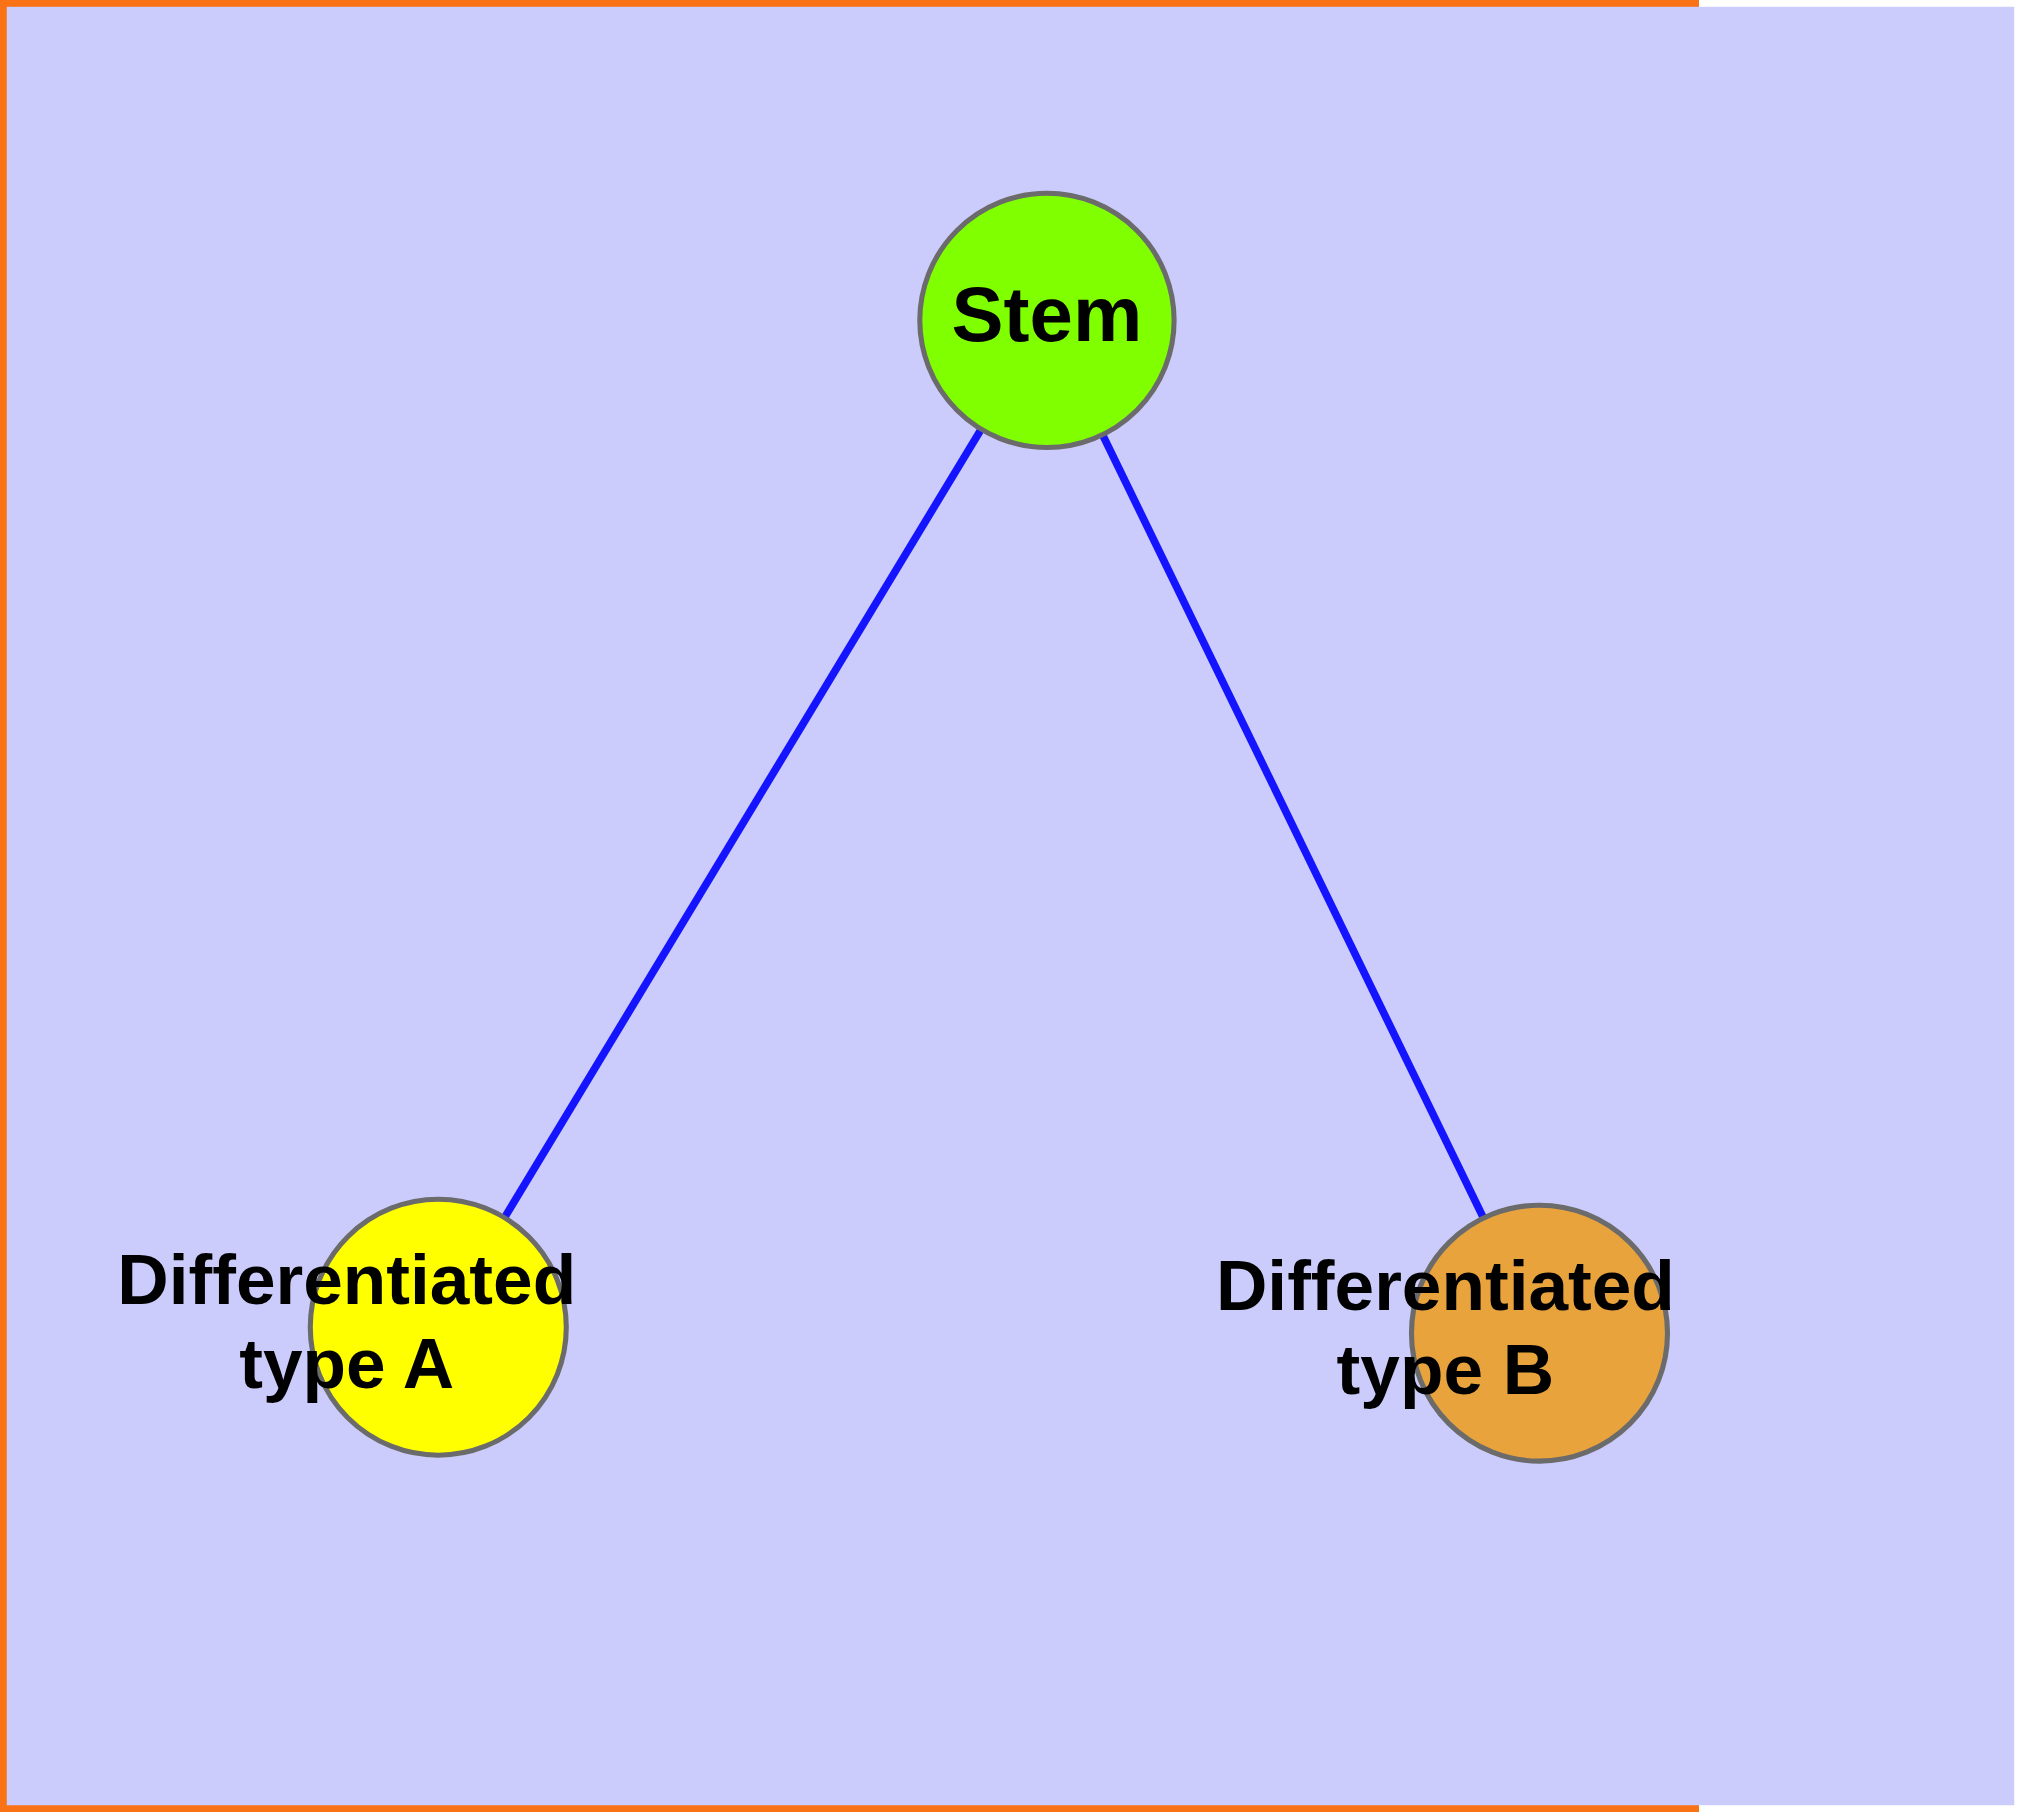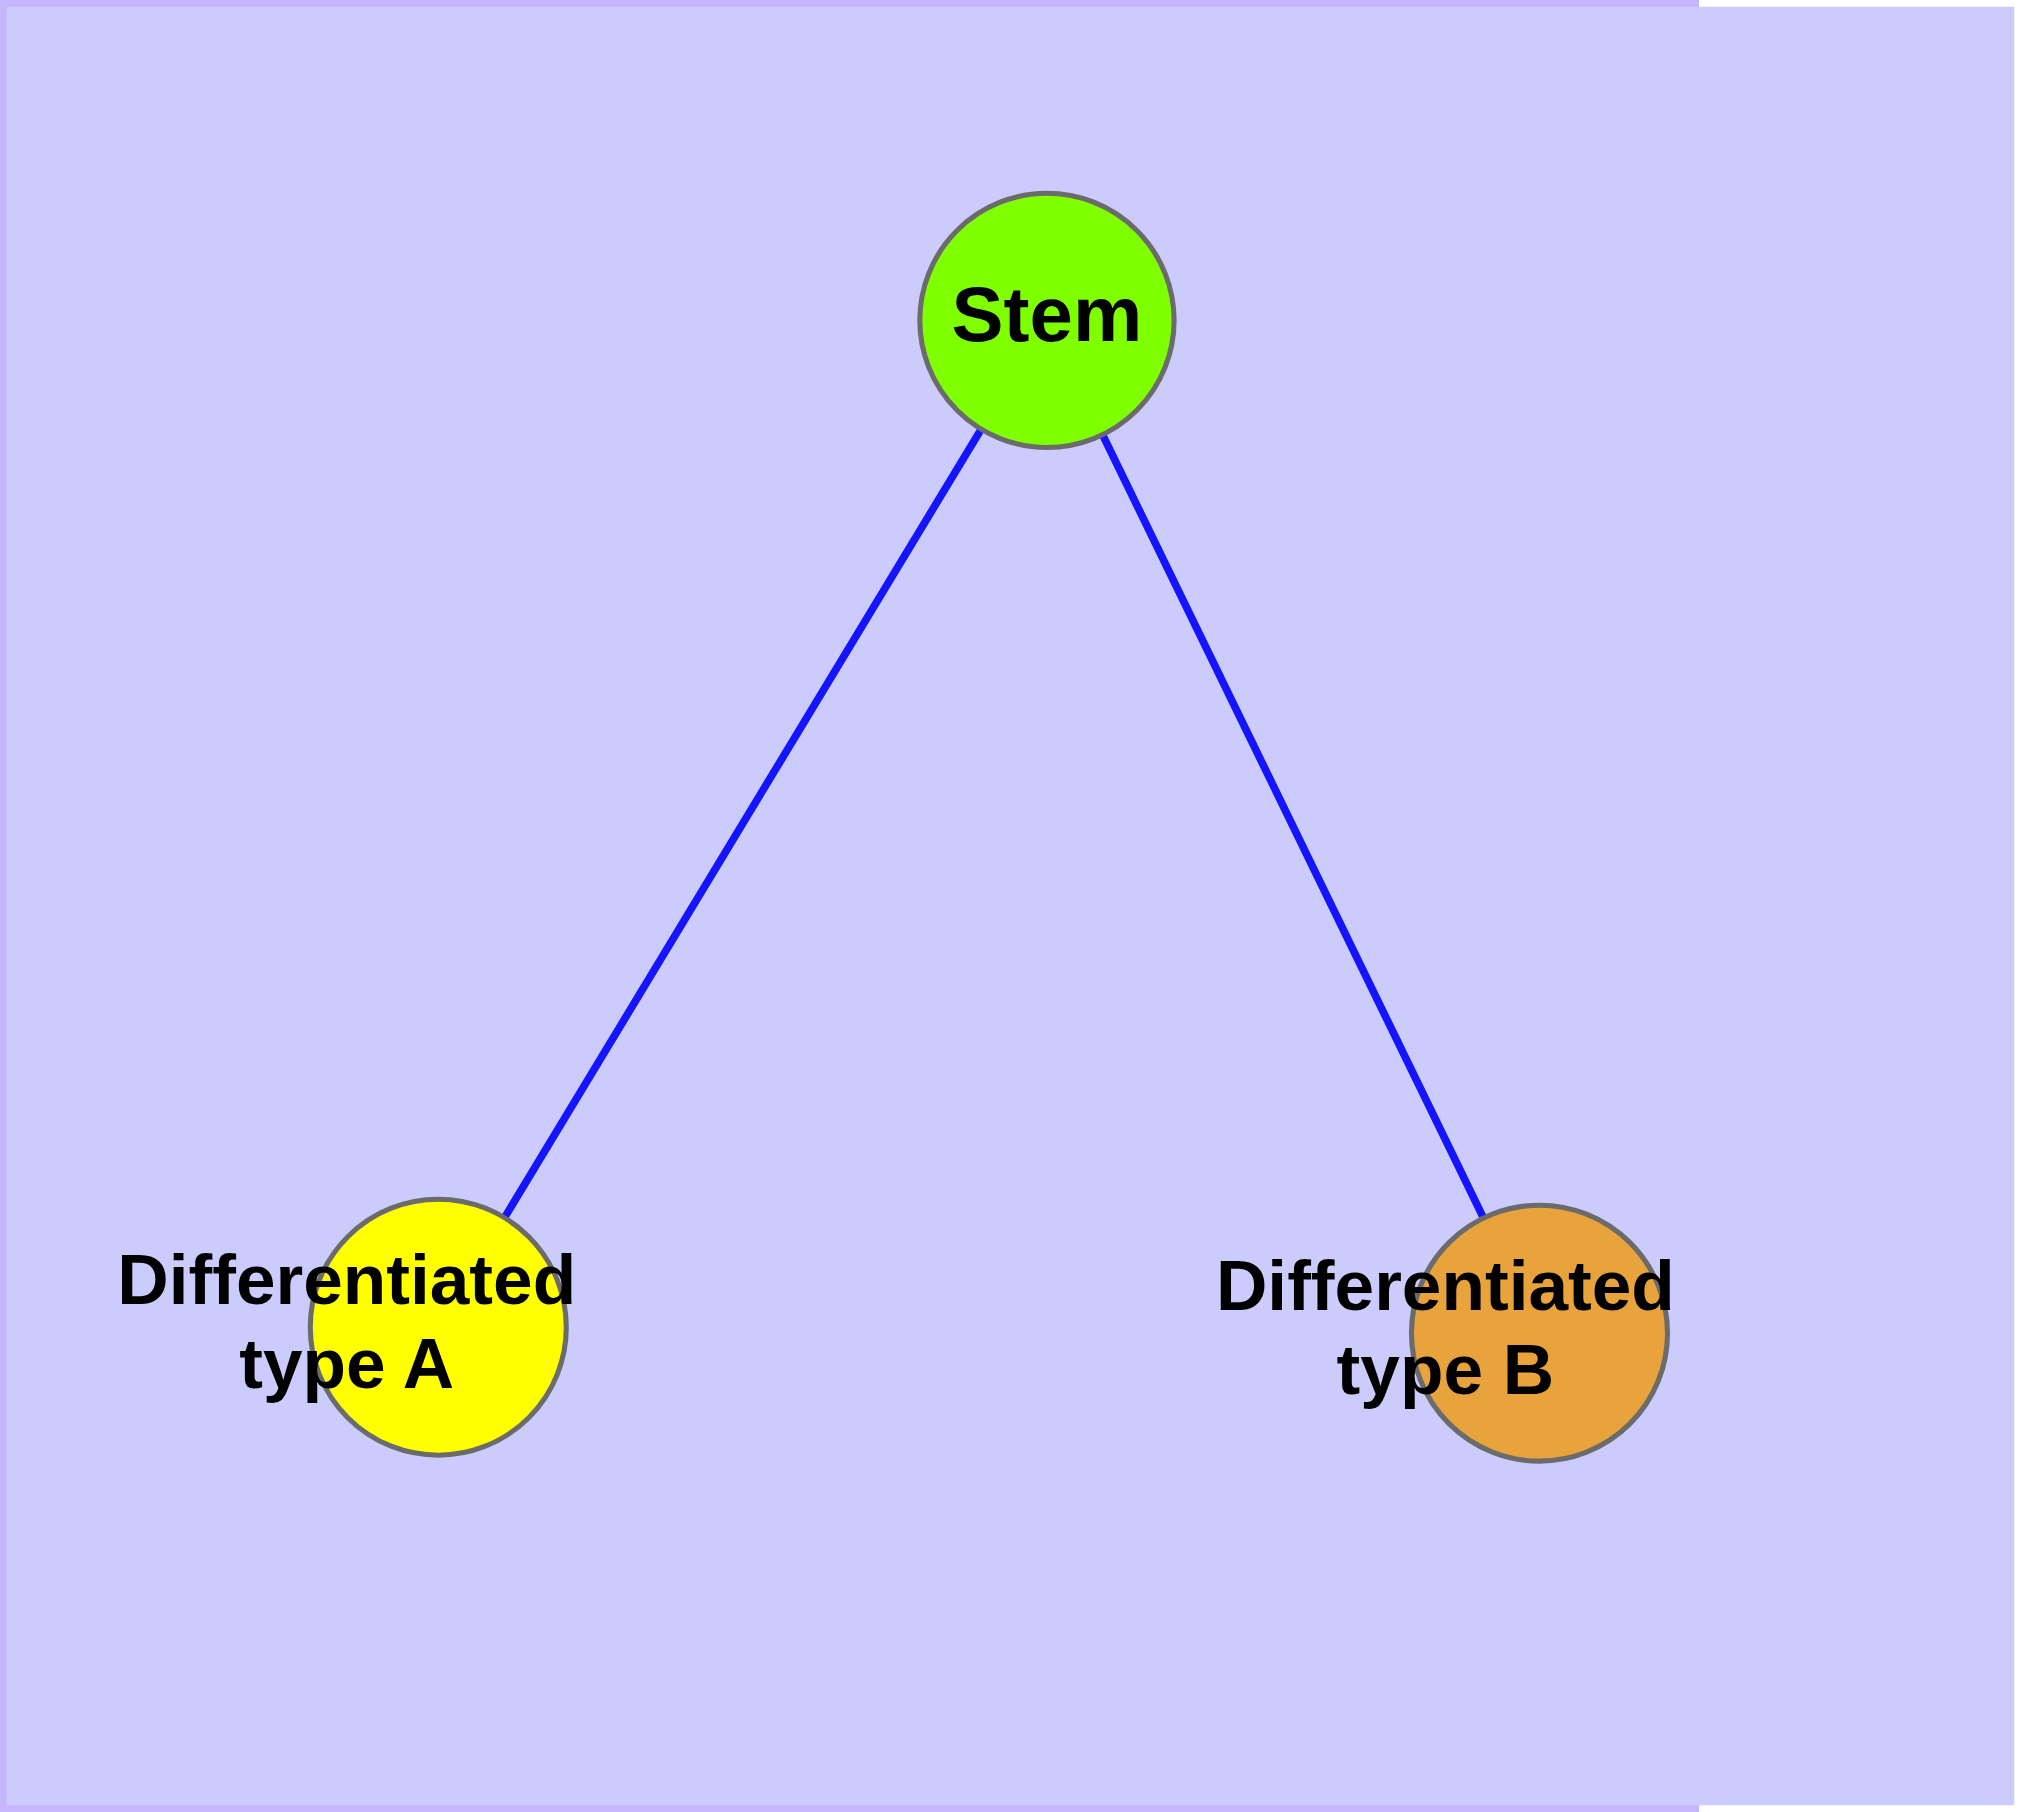--- a/index.html
+++ b/index.html
@@ -9,21 +9,21 @@
   }
   body {
     width: 2021px;
     height: 1812px;
     overflow: hidden;
   }
   #canvas {
     position: relative;
     width: 1699px;
     height: 1812px;
-    background: #c4b5fd;
+    background: #f97316;
   }
   #graph-svg {
     position: absolute;
     top: 0;
     left: 0;
     width: 2021px;
     height: 1812px;
     display: block;
   }
   .node-label {

